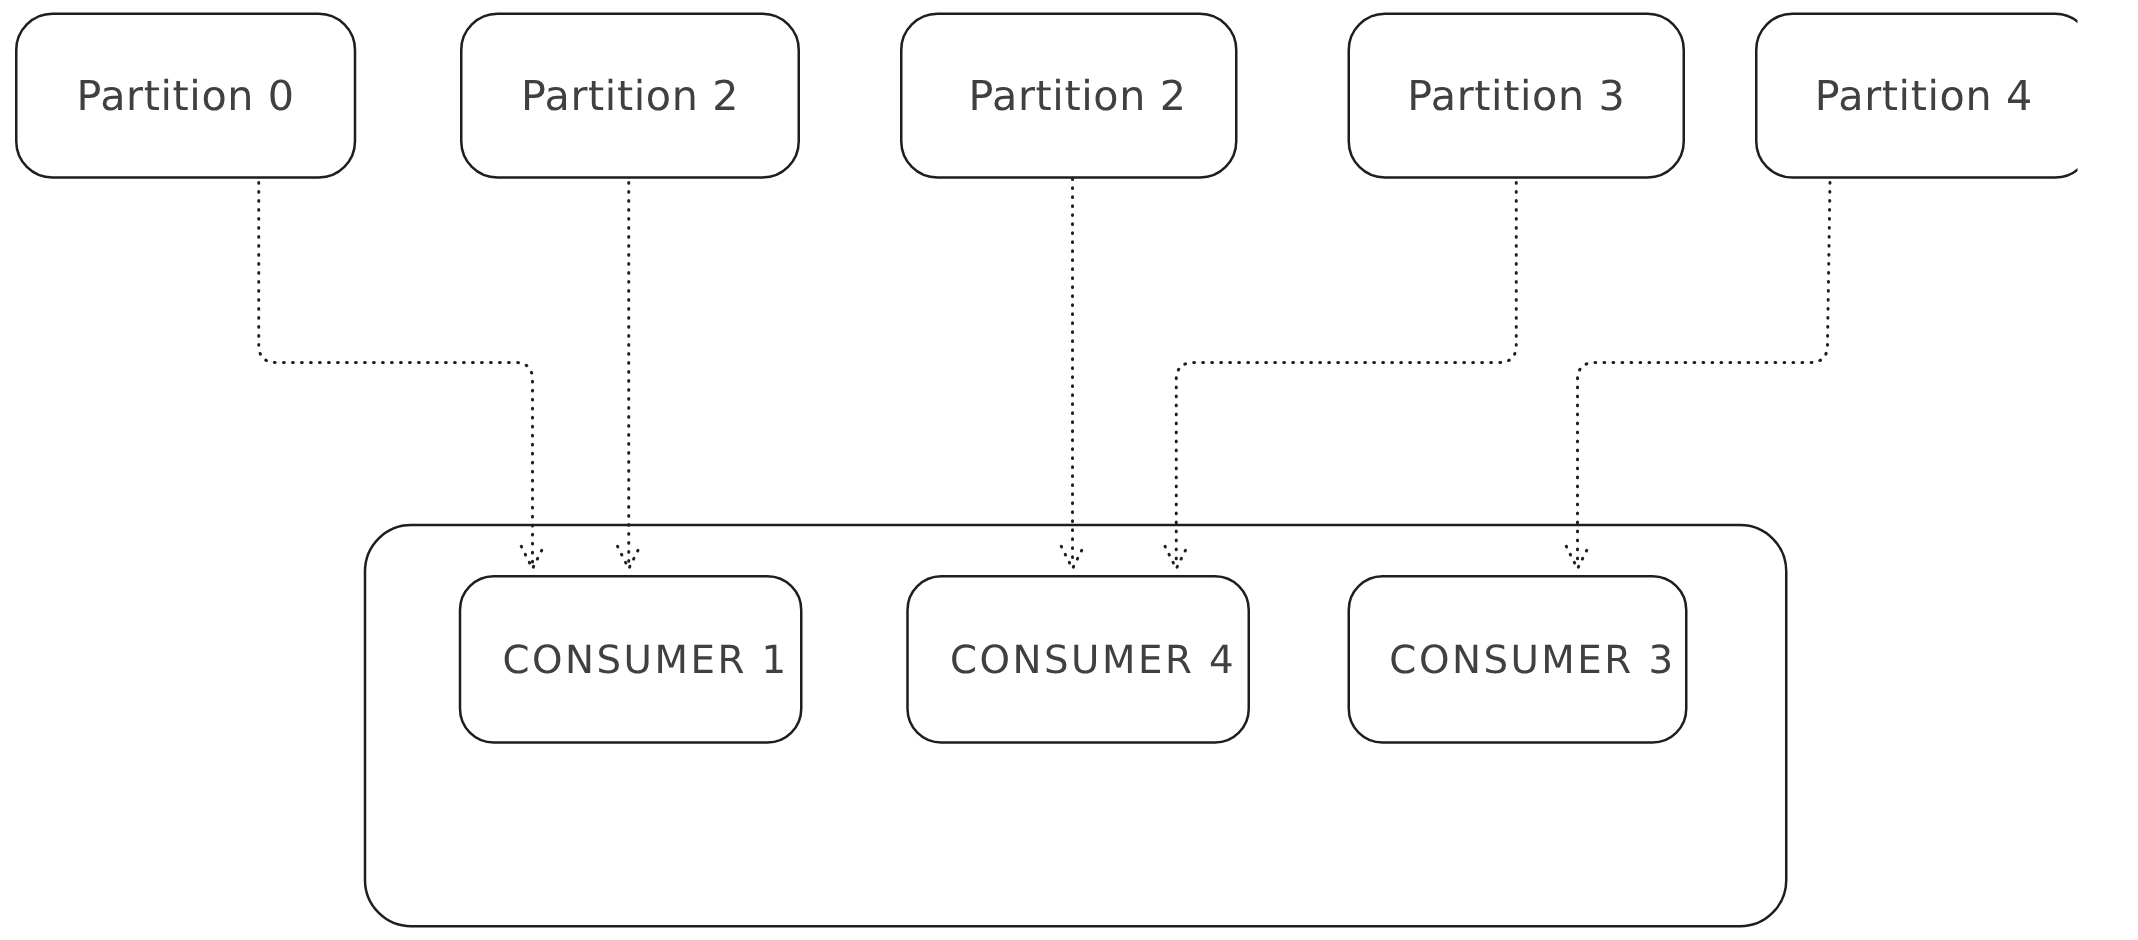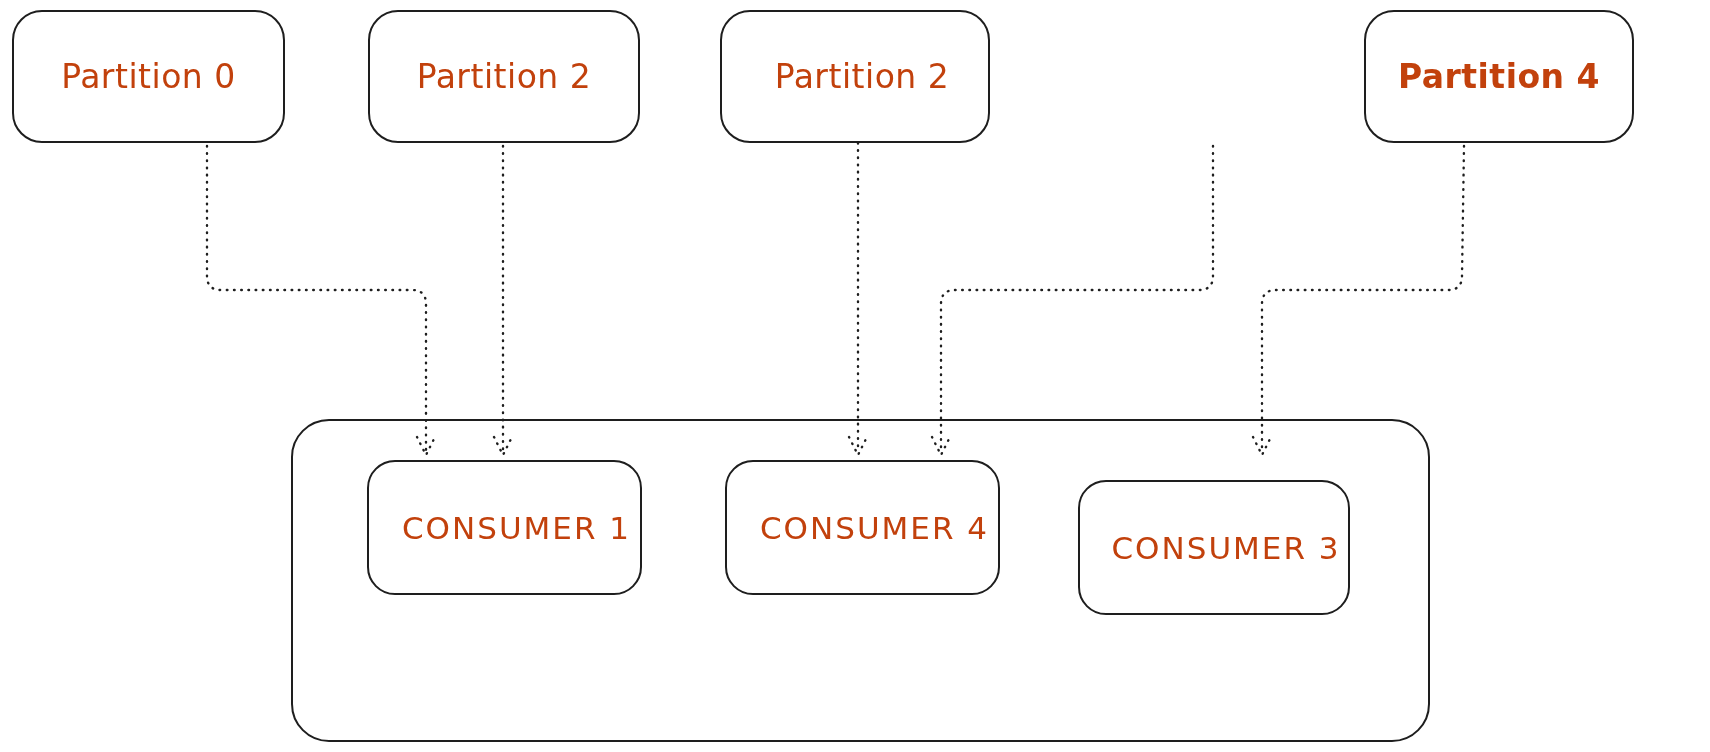--- a/index.html
+++ b/index.html
@@ -7,21 +7,21 @@
     padding: 0;
     background: #ffffff;
   }
   #stage {
     position: relative;
     width: 1662px;
     height: 752px;
     background: #ffffff;
     overflow: hidden;
     font-family: "DejaVu Sans", "Liberation Sans", sans-serif;
-    color: #c2410c;
+    color: #404040;
   }
   .node {
     position: absolute;
     background: #ffffff;
     border: 2.5px solid #1e1e1e;
     border-radius: 30px;
     display: flex;
     align-items: center;
     justify-content: center;
     box-sizing: border-box;
@@ -70,24 +70,24 @@
   }
   .consumer-label {
     font-size: 31px;
     letter-spacing: 2px;
     white-space: nowrap;
   }
   #p0 { left: 12px;   width: 273px; }
   #p1 { left: 368px; }
   #p2 { left: 720px;  width: 270px; padding-left: 14px; }
   #p3 { left: 1078px; width: 270px; }
-  #p4 { left: 1364px; width: 270px; font-weight: bold; }
+  #p4 { left: 1404px; width: 270px; }
   #c1 { left: 367px; }
   #c2 { left: 725px; }
-  #c3 { left: 1078px; width: 272px; margin-top: 20px; }
+  #c3 { left: 1078px; width: 272px; }
   #arrows {
     position: absolute;
     left: 0;
     top: 0;
     z-index: 4;
     pointer-events: none;
   }
   #arrows path {
     fill: none;
     stroke: #1e1e1e;
@@ -103,20 +103,23 @@
 <div id="stage">
 
   <div class="node partition-box" id="p0">
     <span class="partition-label">Partition 0</span>
   </div>
   <div class="node partition-box" id="p1">
     <span class="partition-label">Partition 2</span>
   </div>
   <div class="node partition-box" id="p2">
     <span class="partition-label">Partition 2</span>
+  </div>
+  <div class="node partition-box" id="p3">
+    <span class="partition-label">Partition 3</span>
   </div>
   <div class="node partition-box" id="p4">
     <span class="partition-label">Partition 4</span>
   </div>
 
   <div class="group-box"></div>
 
   <div class="node consumer-box" id="c1">
     <span class="consumer-label">CONSUMER 1</span>
   </div>

